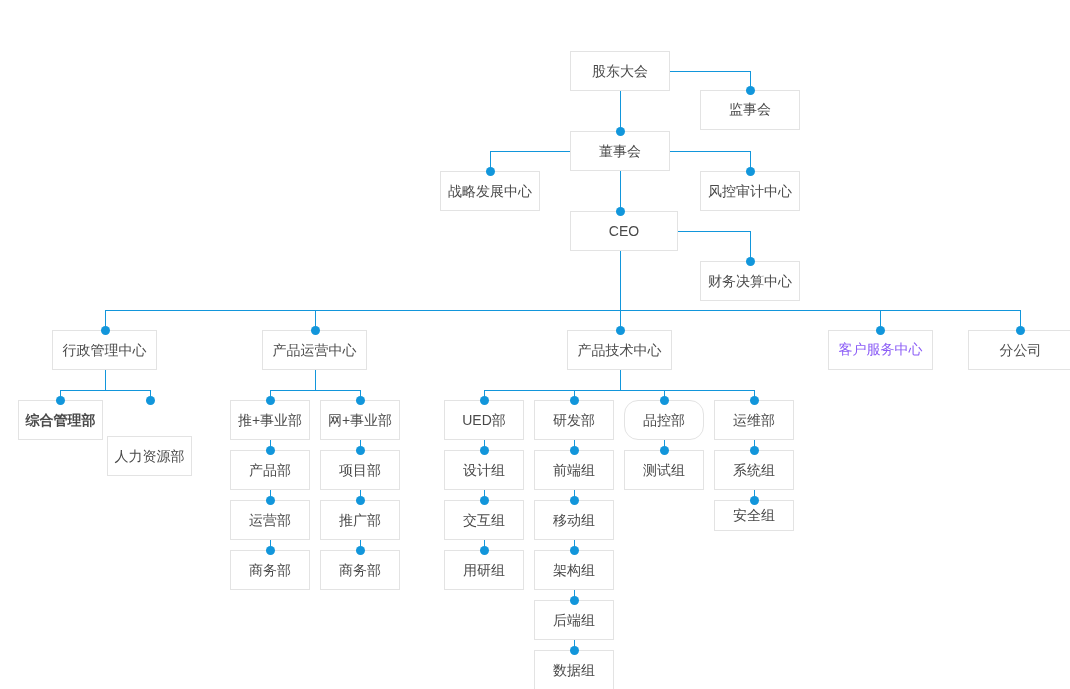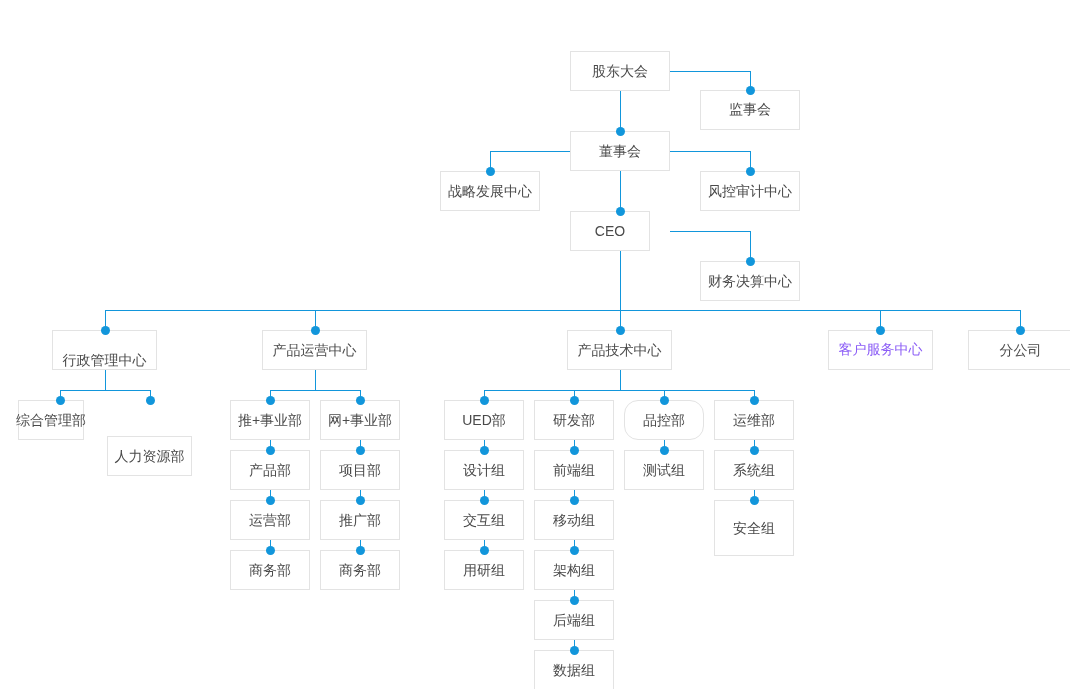--- a/index.html
+++ b/index.html
@@ -139,42 +139,42 @@
     </div>
     <div class="node" style="left: 570px; top: 131px; width: 100px; height: 40px; border-color: rgb(227, 227, 227); background: rgb(255, 255, 255); color: rgb(74, 74, 74);">
       <span>董事会</span>
     </div>
     <div class="node" style="left: 440px; top: 171px; width: 100px; height: 40px; border-color: rgb(227, 227, 227); background: rgb(255, 255, 255); color: rgb(74, 74, 74);">
       <span>战略发展中心</span>
     </div>
     <div class="node" style="left: 700px; top: 171px; width: 100px; height: 40px; border-color: rgb(227, 227, 227); background: rgb(255, 255, 255); color: rgb(74, 74, 74);">
       <span>风控审计中心</span>
     </div>
-    <div class="node" style="left: 570px; top: 211px; width: 80px; height: 40px; border-color: rgb(227, 227, 227); background: rgb(255, 255, 255); color: rgb(74, 74, 74);">
+    <div class="node" style="left: 570px; top: 211px; width: 108px; height: 40px; border-color: rgb(227, 227, 227); background: rgb(255, 255, 255); color: rgb(74, 74, 74);">
       <span>CEO</span>
     </div>
     <div class="node" style="left: 700px; top: 261px; width: 100px; height: 40px; border-color: rgb(227, 227, 227); background: rgb(255, 255, 255); color: rgb(74, 74, 74);">
       <span>财务决算中心</span>
     </div>
-    <div class="node" style="left: 52px; top: 330px; width: 105px; height: 40px; border-color: rgb(227, 227, 227); background: rgb(255, 255, 255); color: rgb(74, 74, 74); align-items: flex-end;">
+    <div class="node" style="left: 52px; top: 330px; width: 105px; height: 40px; border-color: rgb(227, 227, 227); background: rgb(255, 255, 255); color: rgb(74, 74, 74);">
       <span>行政管理中心</span>
     </div>
     <div class="node" style="left: 262px; top: 330px; width: 105px; height: 40px; border-color: rgb(227, 227, 227); background: rgb(255, 255, 255); color: rgb(74, 74, 74);">
       <span>产品运营中心</span>
     </div>
     <div class="node" style="left: 567px; top: 330px; width: 105px; height: 40px; border-color: rgb(227, 227, 227); background: rgb(255, 255, 255); color: rgb(74, 74, 74);">
       <span>产品技术中心</span>
     </div>
     <div class="node" style="left: 828px; top: 330px; width: 105px; height: 40px; border-color: rgb(227, 227, 227); background: rgb(255, 255, 255); color: #8b5cf6; font-family: Liberation Serif, serif;">
       <span>客户服务中心</span>
     </div>
     <div class="node" style="left: 968px; top: 330px; width: 105px; height: 40px; border-color: rgb(227, 227, 227); background: rgb(255, 255, 255); color: rgb(74, 74, 74);">
       <span>分公司</span>
     </div>
-    <div class="node" style="left: 18px; top: 400px; width: 66px; height: 40px; border-color: rgb(227, 227, 227); background: rgb(255, 255, 255); color: rgb(74, 74, 74);">
+    <div class="node" style="left: 18px; top: 400px; width: 85px; height: 40px; border-color: rgb(227, 227, 227); background: rgb(255, 255, 255); color: rgb(74, 74, 74); font-weight: bold;">
       <span>综合管理部</span>
     </div>
     <div class="node" style="left: 107px; top: 400px; width: 85px; height: 40px; border-color: rgb(227, 227, 227); background: rgb(255, 255, 255); color: rgb(74, 74, 74); margin-top: 36px;">
       <span>人力资源部</span>
     </div>
     <div class="node" style="left: 230px; top: 400px; width: 80px; height: 40px; border-color: rgb(227, 227, 227); background: rgb(255, 255, 255); color: rgb(74, 74, 74);">
       <span>推+事业部</span>
     </div>
     <div class="node" style="left: 230px; top: 500px; width: 80px; height: 40px; border-color: rgb(227, 227, 227); background: rgb(255, 255, 255); color: rgb(74, 74, 74);">
       <span>运营部</span>
@@ -232,16 +232,16 @@
     </div>
     <div class="node" style="left: 624px; top: 450px; width: 80px; height: 40px; border-color: rgb(227, 227, 227); background: rgb(255, 255, 255); color: rgb(74, 74, 74);">
       <span>测试组</span>
     </div>
     <div class="node" style="left: 714px; top: 400px; width: 80px; height: 40px; border-color: rgb(227, 227, 227); background: rgb(255, 255, 255); color: rgb(74, 74, 74);">
       <span>运维部</span>
     </div>
     <div class="node" style="left: 714px; top: 450px; width: 80px; height: 40px; border-color: rgb(227, 227, 227); background: rgb(255, 255, 255); color: rgb(74, 74, 74);">
       <span>系统组</span>
     </div>
-    <div class="node" style="left: 714px; top: 500px; width: 80px; height: 56px; border-color: rgb(227, 227, 227); background: rgb(255, 255, 255); color: rgb(74, 74, 74);">
+    <div class="node" style="left: 714px; top: 500px; width: 80px; height: 31px; border-color: rgb(227, 227, 227); background: rgb(255, 255, 255); color: rgb(74, 74, 74);">
       <span>安全组</span>
     </div>
   </div>
 
 </body></html>

